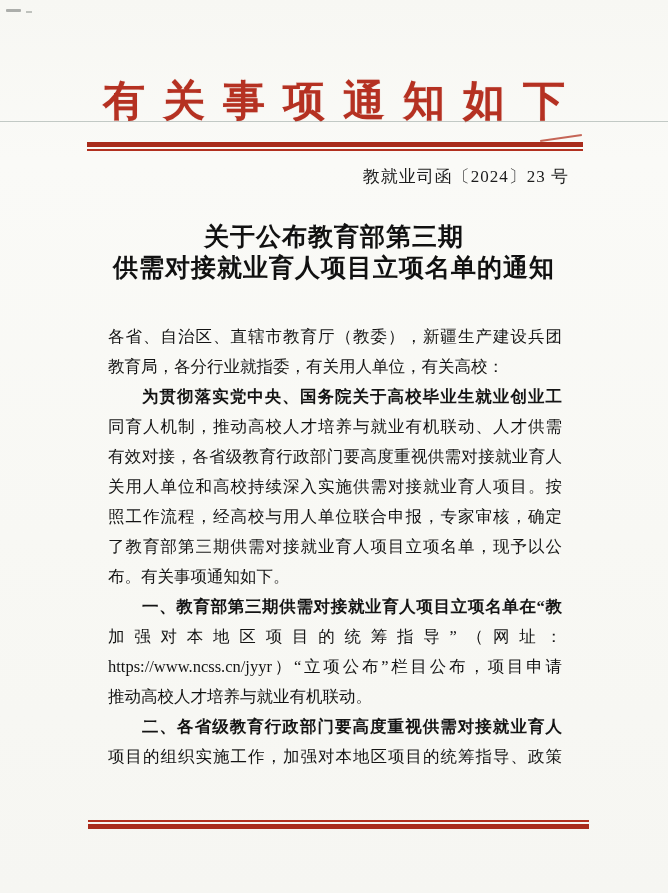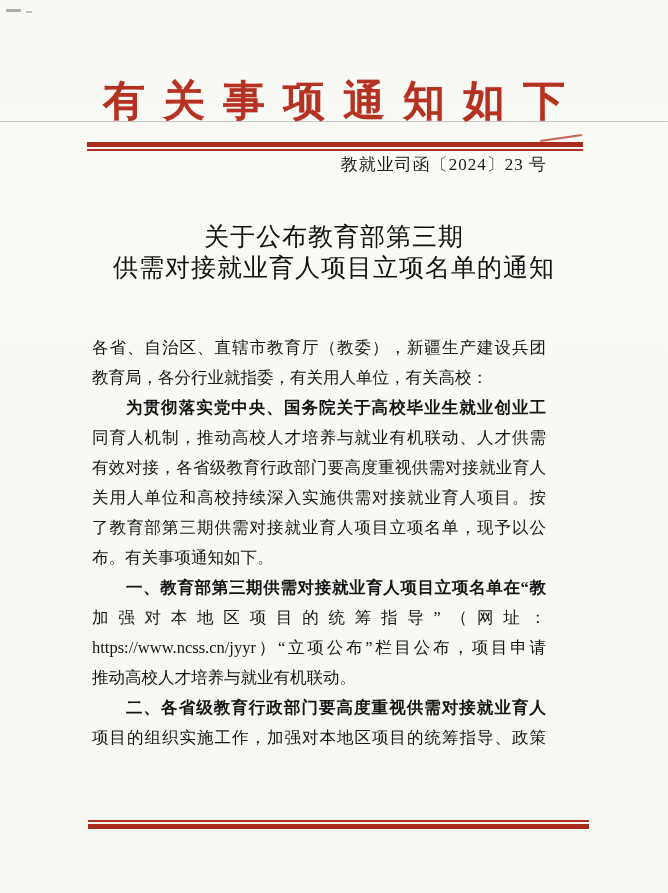--- a/index.html
+++ b/index.html
@@ -34,39 +34,40 @@
     background: rgba(150,162,156,.55);
   }
   .rule-top-thick { position: absolute; left: 87px; top: 142px; width: 496px; height: 5px; background: #a92c1c; }
   .rule-top-thin  { position: absolute; left: 87px; top: 149px; width: 496px; height: 2px; background: #b23categorical; background: #b2301f; }
   .rule-scratch {
     position: absolute; left: 540px; top: 137px; width: 42px; height: 2px;
     background: #b8402e; transform: rotate(-8deg); opacity: .8;
   }
 
   .doc-number {
-    position: absolute; top: 152px; left: 0; width: 547px;
+    position: absolute; top: 164px; left: 0; width: 547px;
     text-align: right;
     font-size: 17px; line-height: 26px;
     color: #1c1c1c;
     letter-spacing: 1px;
     white-space: nowrap;
+    padding-left: 22px;
   }
 
   .doc-title {
     position: absolute; top: 221px; left: 0; width: 100%;
     text-align: center;
-    font-weight: normal;
+    font-weight: bold;
     font-size: 25px; line-height: 31px;
     color: #111;
     letter-spacing: 1px;
   }
 
   .body-block {
-    position: absolute; left: 92px; top: 322px; width: 454px; margin-top: 11px;
+    position: absolute; left: 108px; top: 322px; width: 454px;
   }
   .bl {
     height: 30px; line-height: 30px;
     font-size: 16.5px;
     color: #141414;
     white-space: nowrap;
     text-align: justify;
     text-align-last: left;
   }
   .bl.jl { text-align-last: justify; }
@@ -98,20 +99,21 @@
     <div>供需对接就业育人项目立项名单的通知</div>
   </div>
 
   <div class="body-block">
     <div class="bl jl">各省、自治区、直辖市教育厅（教委），新疆生产建设兵团</div>
     <div class="bl">教育局，各分行业就指委，有关用人单位，有关高校：</div>
     <div class="bl jl ind">为贯彻落实党中央、国务院关于高校毕业生就业创业工</div>
     <div class="bl jl">同育人机制，推动高校人才培养与就业有机联动、人才供需</div>
     <div class="bl jl">有效对接，各省级教育行政部门要高度重视供需对接就业育人</div>
     <div class="bl jl">关用人单位和高校持续深入实施供需对接就业育人项目。按</div>
+    <div class="bl jl">照工作流程，经高校与用人单位联合申报，专家审核，确定</div>
     <div class="bl jl">了教育部第三期供需对接就业育人项目立项名单，现予以公</div>
     <div class="bl">布。有关事项通知如下。</div>
     <div class="bl jl ind">一、教育部第三期供需对接就业育人项目立项名单在“教</div>
     <div class="bl jl">加强对本地区项目的统筹指导”（网址：</div>
     <div class="bl jl">https://www.ncss.cn/jyyr）“立项公布”栏目公布，项目申请</div>
     <div class="bl">推动高校人才培养与就业有机联动。</div>
     <div class="bl jl ind">二、各省级教育行政部门要高度重视供需对接就业育人</div>
     <div class="bl jl">项目的组织实施工作，加强对本地区项目的统筹指导、政策</div>
   </div>
 

